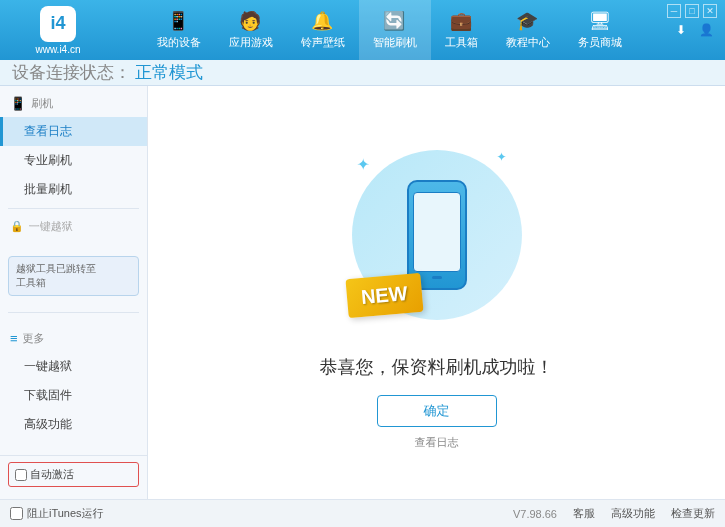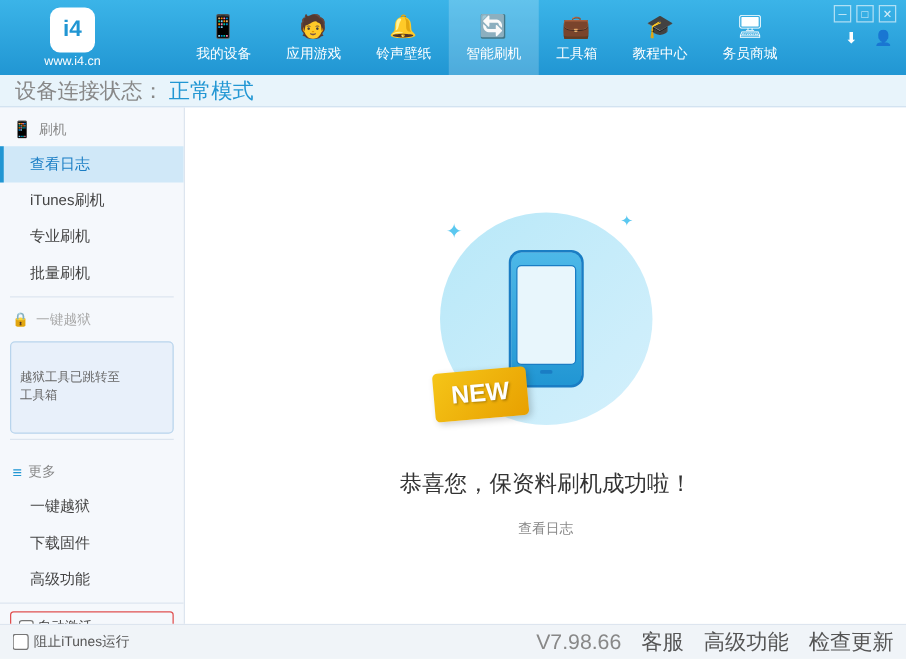--- a/index.html
+++ b/index.html
@@ -164,25 +164,25 @@
     }
     .sidebar-disabled {
       display: flex;
       align-items: center;
       padding: 6px 10px;
       font-size: 11px;
       color: #aaa;
     }
     .sidebar-disabled .icon { margin-right: 5px; color: #bbb; }
     .sidebar-notice {
-      margin: 4px 8px;
+      margin: 16px 8px;
       background: #e8f0fa;
       border: 1px solid #b8d4ec;
       border-radius: 4px;
-      padding: 22px 7px;
+      padding: 5px 7px;
       font-size: 10px;
       color: #666;
       line-height: 1.4;
     }
 
     
     .sidebar-bottom {
       margin-top: auto;
       border-top: 1px solid #dde5ef;
       padding: 6px 8px;
@@ -333,21 +333,21 @@
       gap: 4px;
       font-size: 11px;
       color: #555;
       cursor: pointer;
     }
     .bottom-right {
       margin-left: auto;
       display: flex;
       align-items: center;
       gap: 16px;
-      font-size: 17px;
+      font-size: 11px;
       color: #666;
     }
     .bottom-link {
       cursor: pointer;
       color: #555;
     }
     .version-text { color: #888; }
   </style>
 </head>
 <body>
@@ -409,23 +409,20 @@
 <div class="main-layout">
 
   <div class="sidebar">
     <div class="sidebar-section">
       <div class="sidebar-section-header">
         <span class="icon">📱</span>
         <span>刷机</span>
       </div>
       <div class="sidebar-item active">
         <span>查看日志</span>
-      </div>
-      <div class="sidebar-item">
-        <span>iTunes刷机</span>
       </div>
       <div class="sidebar-item">
         <span>专业刷机</span>
       </div>
       <div class="sidebar-item">
         <span>批量刷机</span>
       </div>
       <div class="sidebar-divider"></div>
       <div class="sidebar-disabled">
         <span class="icon">🔒</span>
@@ -473,20 +470,21 @@
       <span class="star-deco star-bl">✦</span>
       <div class="phone-body">
         <div class="phone-screen"></div>
         <div class="phone-btn"></div>
       </div>
       <div class="ribbon-new">NEW</div>
     </div>
 
     <div class="success-title">恭喜您，保资料刷机成功啦！</div>
 
+    <button class="confirm-btn">确定</button>
 
     <a class="log-link">查看日志</a>
   </div>
 </div>
 
 <div class="bottombar">
   <div class="bottom-left">
     <label class="stop-itunes-checkbox">
       <input type="checkbox" style="">
       <span>阻止iTunes运行</span>

